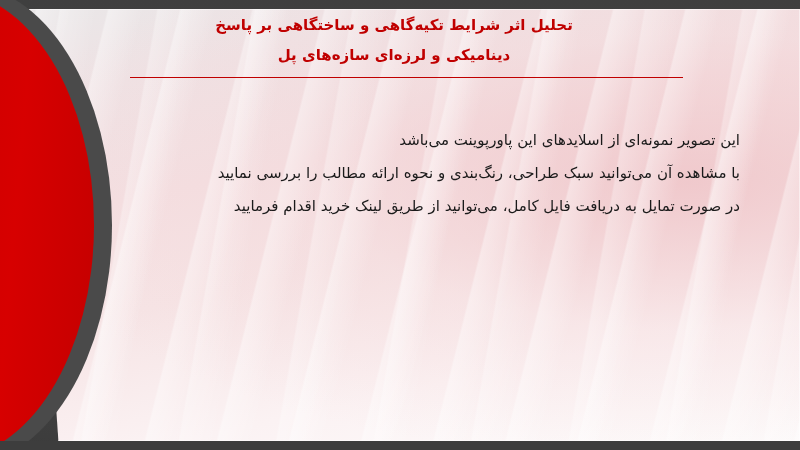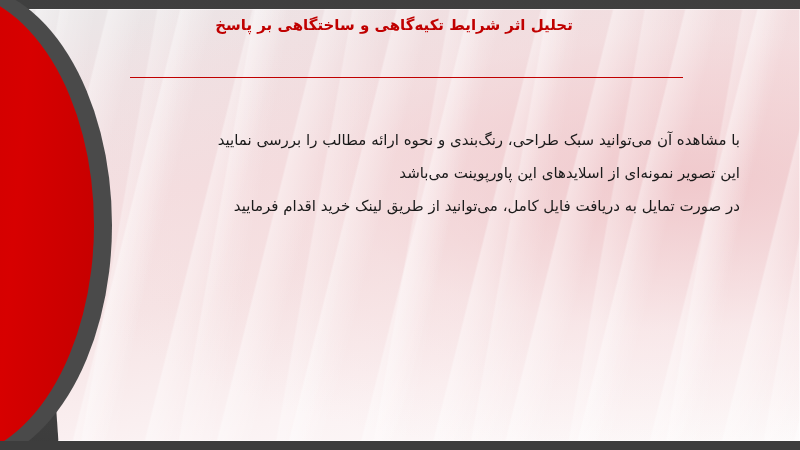--- a/index.html
+++ b/index.html
@@ -159,24 +159,25 @@
   <div id="panel">
     <div id="panel-texture"></div>
   </div>
 
   <div id="lens-shadow"></div>
   <div id="lens-outline"></div>
   <div id="lens-red"></div>
 
   <div id="title-block">
     <div class="title-line">تحلیل اثر شرایط تکیه‌گاهی و ساختگاهی بر پاسخ</div>
+    <div class="title-line">دینامیکی و لرزه‌ای سازه‌های پل</div>
   </div>
   <div id="title-rule"></div>
 
   <div id="body-block">
+    <div class="body-line">این تصویر نمونه‌ای از اسلایدهای این پاورپوینت می‌باشد</div>
     <div class="body-line">با مشاهده آن می‌توانید سبک طراحی، رنگ‌بندی و نحوه ارائه مطالب را بررسی نمایید</div>
-    <div class="body-line">این تصویر نمونه‌ای از اسلایدهای این پاورپوینت می‌باشد</div>
     <div class="body-line">در صورت تمایل به دریافت فایل کامل، می‌توانید از طریق لینک خرید اقدام فرمایید</div>
   </div>
 
   <div id="bottom-strip"></div>
 
 </div>
 
 </body></html>

